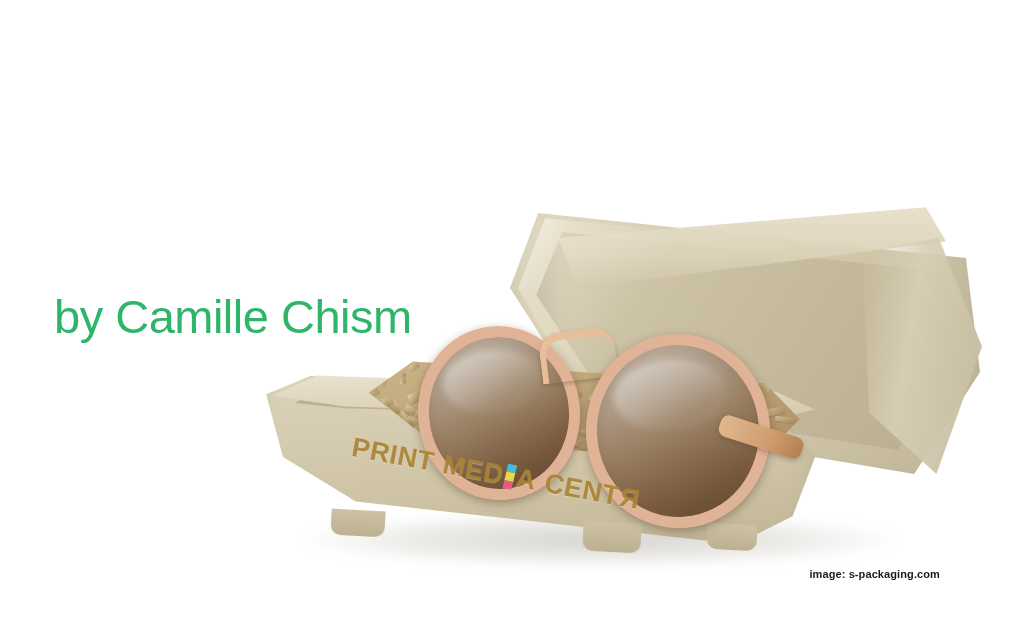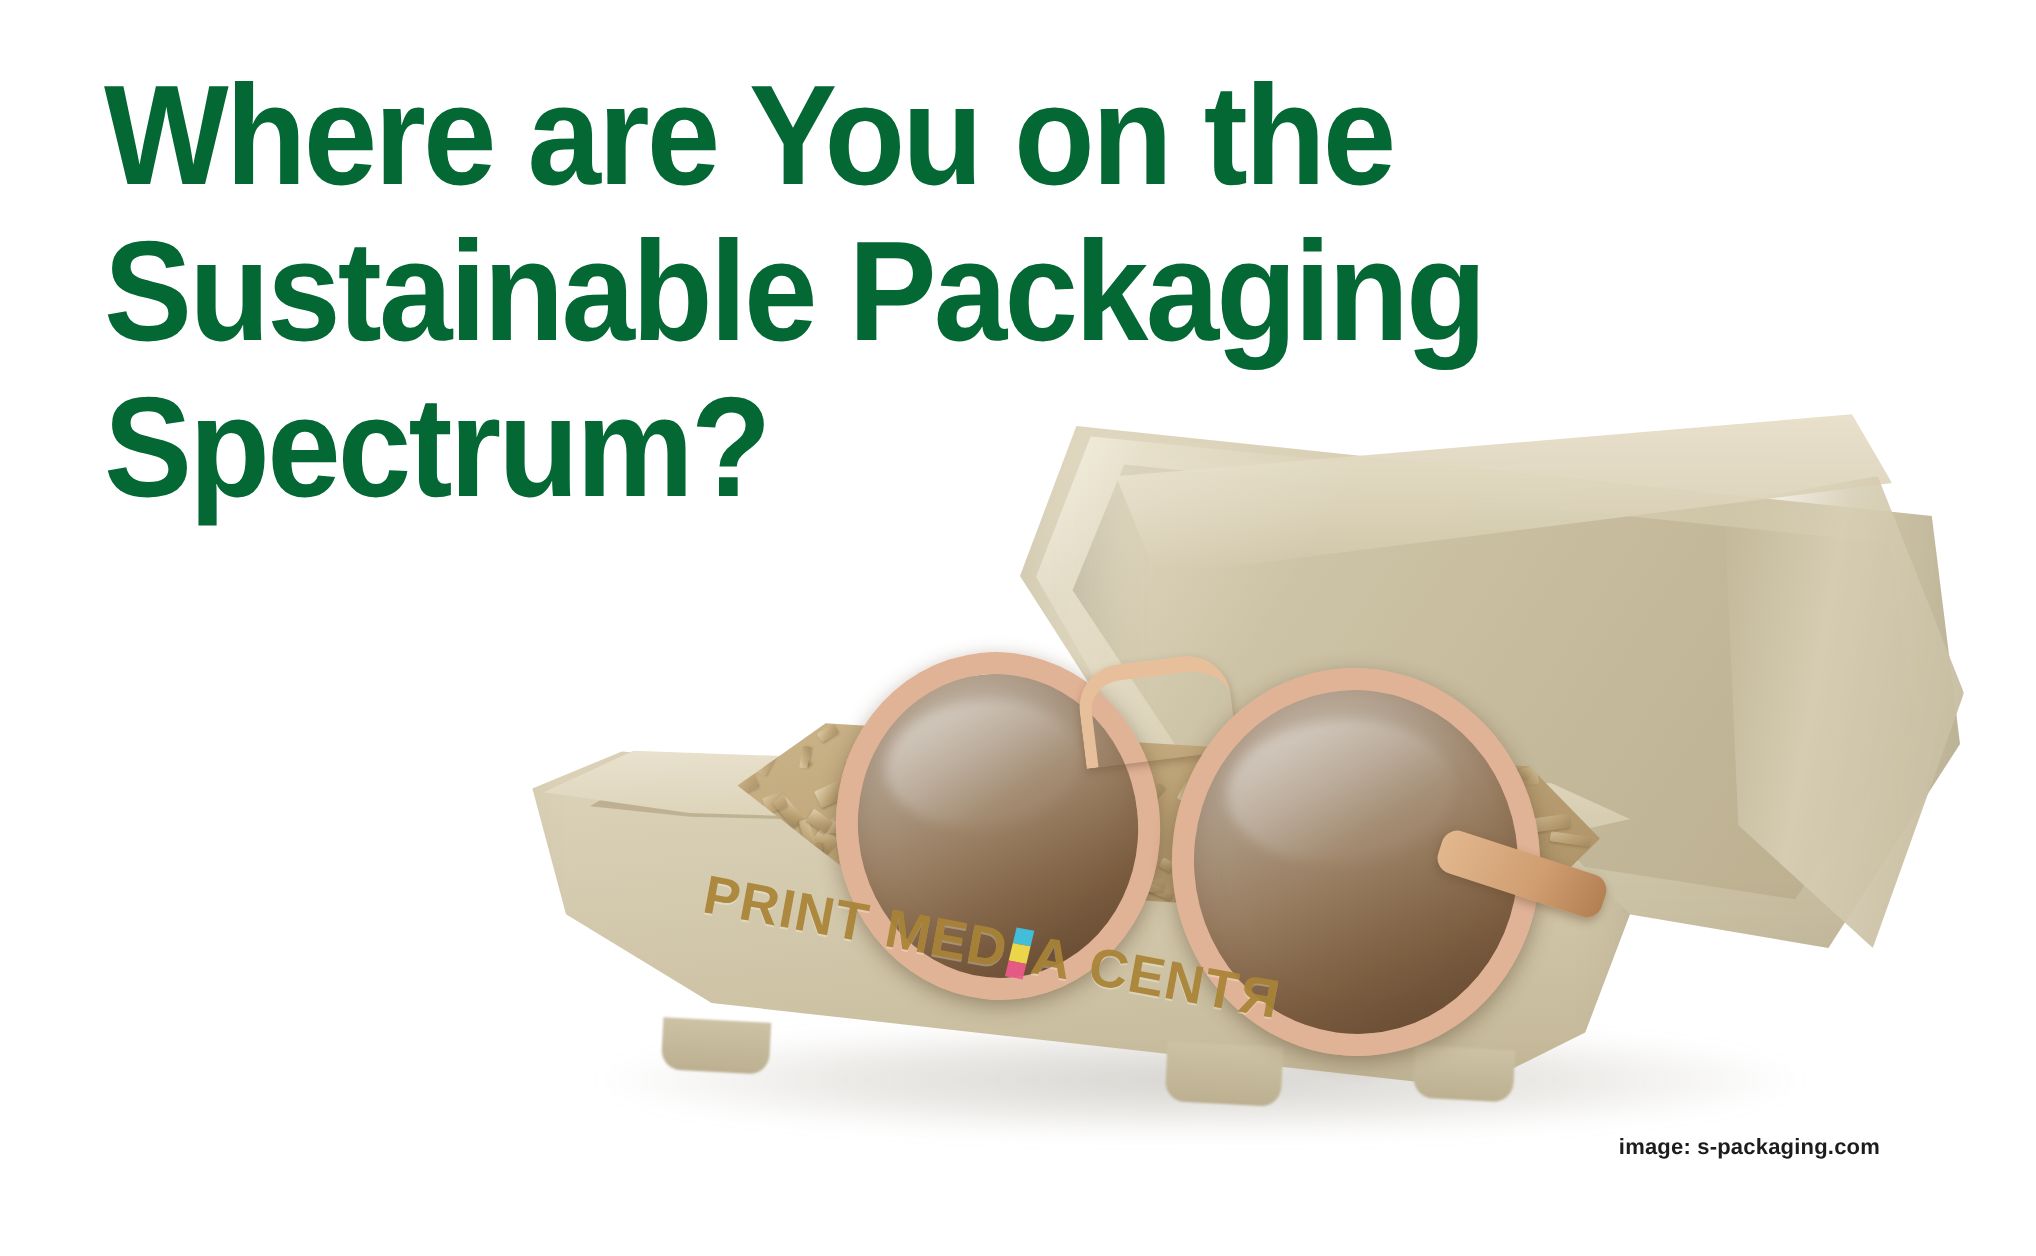--- a/index.html
+++ b/index.html
@@ -512,22 +512,18 @@
           <i class="m"></i>
         </span>
       <span>A</span>
       <span style="width:9px"></span>
       <span>CENT</span>
       <span class="rev">R</span>
     </div>
 
   </div>
 
-  <div class="headline">
-    <div class="headline-line">Where are You on the</div>
-    <div class="headline-line">Sustainable Packaging</div>
-    <div class="headline-line">Spectrum?</div>
-  </div>
-
+
+  <div class="byline">by Camille Chism</div>
 
   <div class="credit">image: s-packaging.com</div>
 
 </div>
 
 </body></html>

